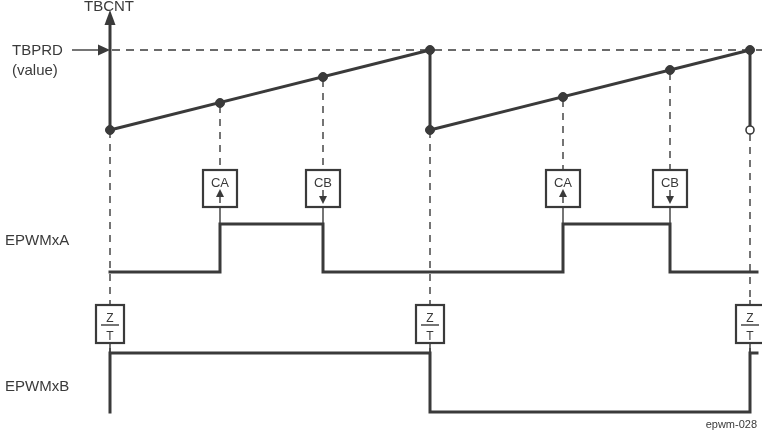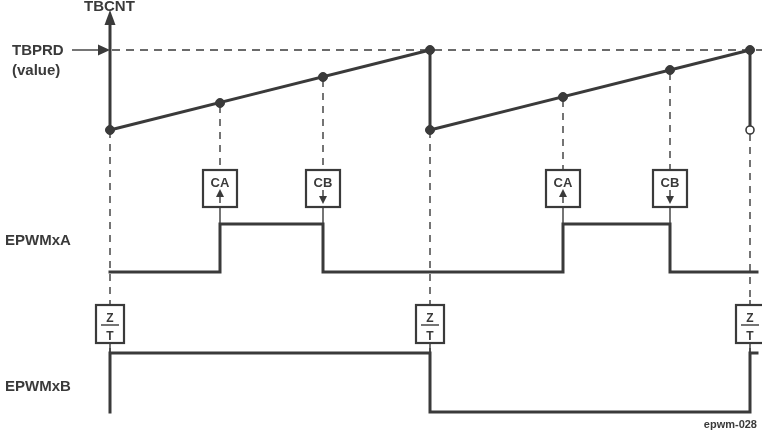--- a/index.html
+++ b/index.html
@@ -7,21 +7,20 @@
     padding: 0;
     background: #ffffff;
   }
   #root {
     position: relative;
     width: 762px;
     height: 434px;
     background: #ffffff;
     font-family: "Liberation Sans", sans-serif;
     overflow: hidden;
-    font-weight: bold;
   }
   svg#diagram {
     position: absolute;
     left: 0;
     top: 0;
     width: 762px;
     height: 434px;
   }
   .lbl {
     fill: #3a3a3a;

